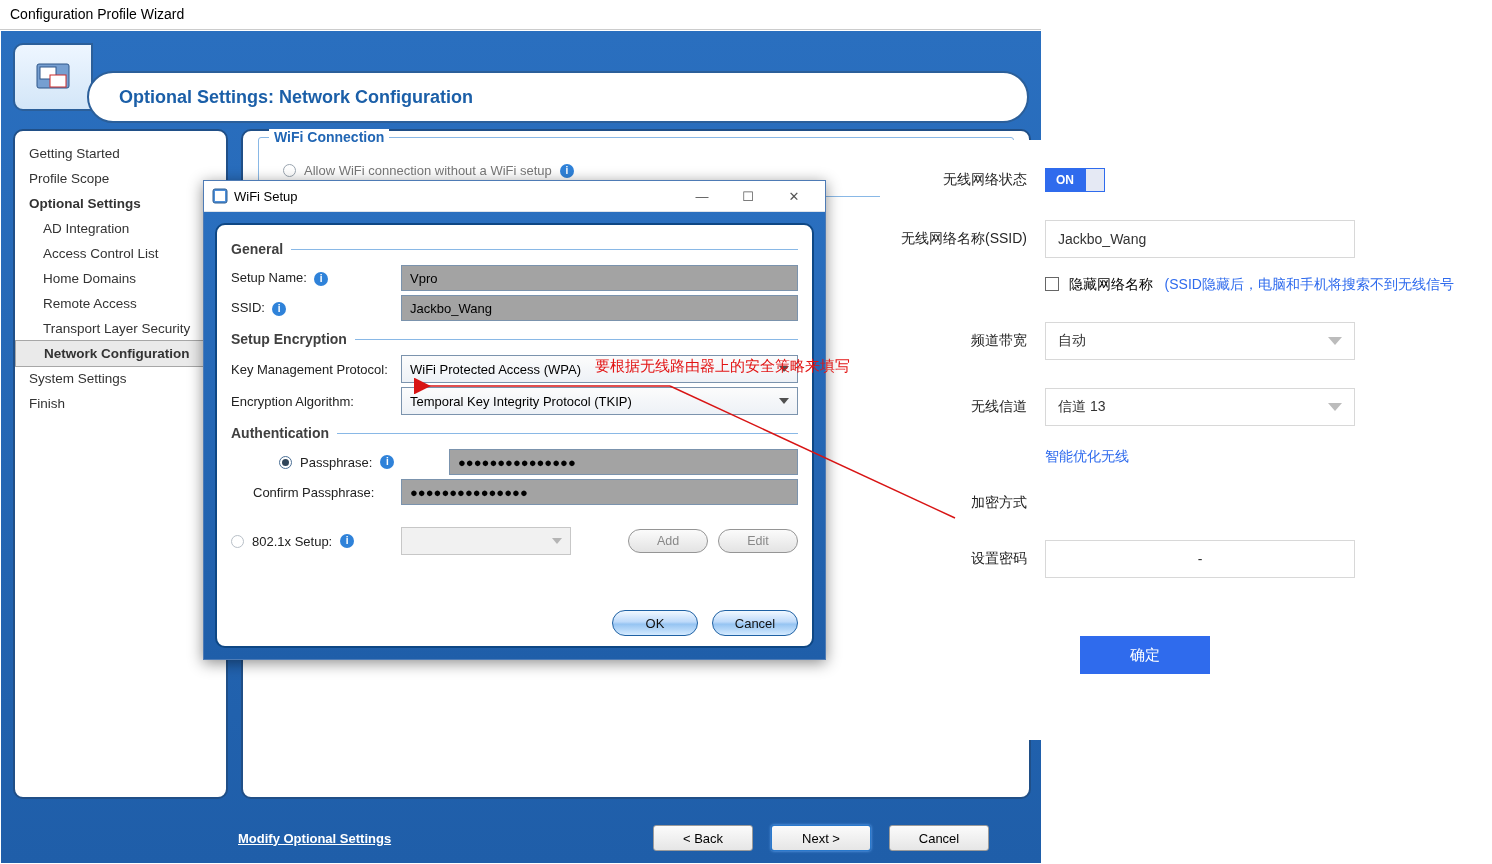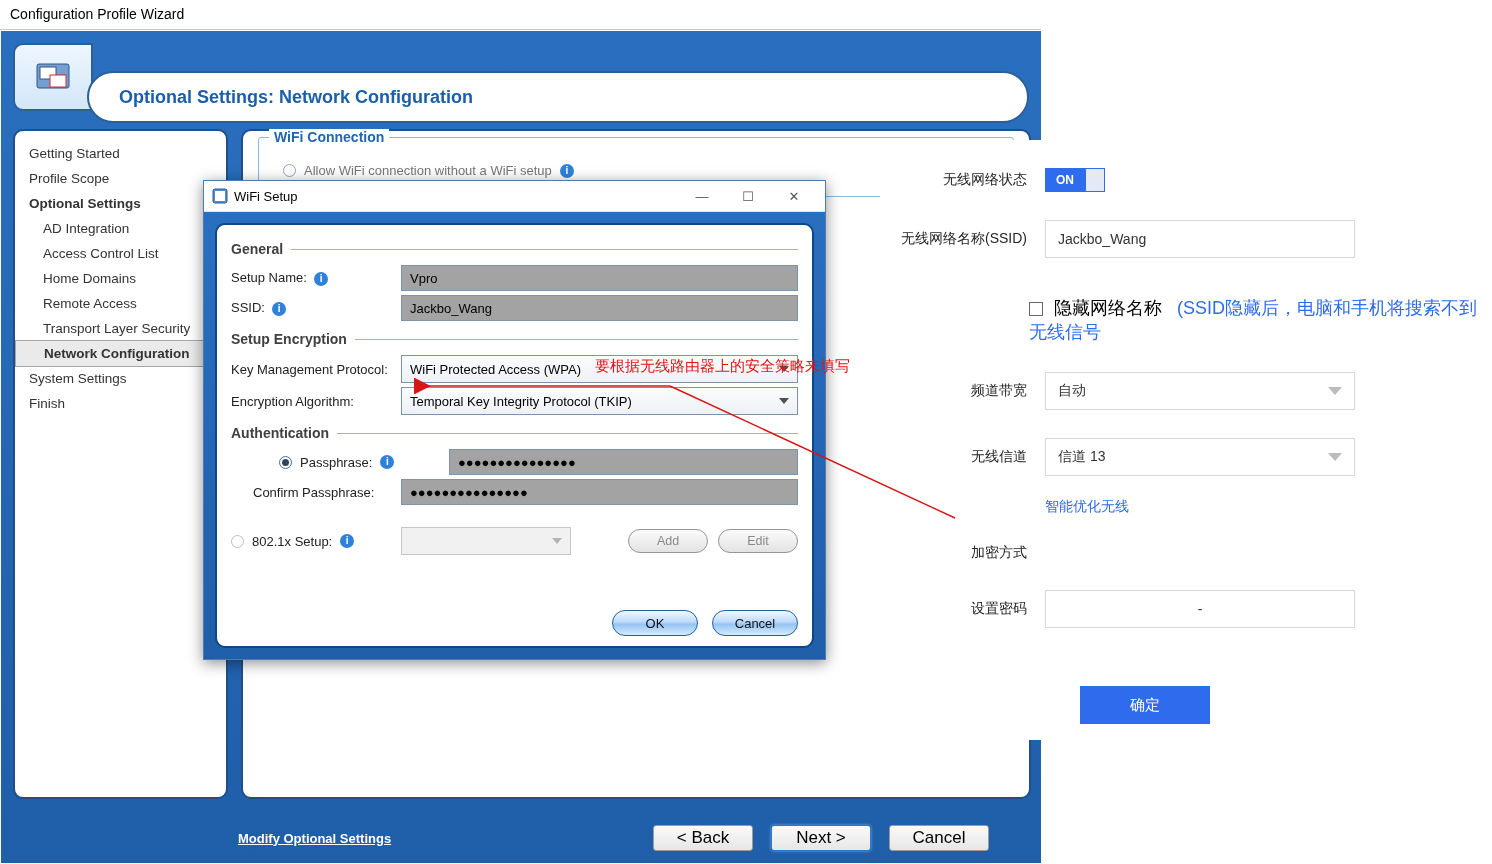--- a/index.html
+++ b/index.html
@@ -29,21 +29,21 @@
     .group { position: absolute; left: 15px; top: 6px; right: 15px; border: 1px solid #89b8e6; border-radius: 3px; padding: 25px 12px 12px; }
     .group-title { position: absolute; top: -9px; left: 10px; background: #fff; color: #2166b4; font-weight: 700; padding: 0 5px; font-size: 14px; }
     .radio-line { display:flex; align-items:center; gap:8px; color:#777; }
     .radio-line .radio { width:13px; height:13px; border-radius:50%; border:1px solid #9aa5b0; }
     .info-blue { width:14px; height:14px; border-radius:50%; background:#2f82d9; color:#fff; font-size:10px; line-height:14px; text-align:center; display:inline-block; font-weight:700; }
 
     
     .wizard-footer { position: absolute; left: 12px; right: 12px; bottom: 0; height: 50px; display:flex; align-items:center; }
     .footer-link { color:#fff; font-weight:700; text-decoration:underline; margin-left:225px; }
     .footer-btns { margin-left:auto; display:flex; gap:18px; margin-right:40px;}
-    .win-btn { width:100px; height:26px; background:linear-gradient(#fbfbfb,#e6e6e6); border:1px solid #9b9b9b; border-radius:3px; font-size:17px; cursor:pointer; }
+    .win-btn { width:100px; height:26px; background:linear-gradient(#fbfbfb,#e6e6e6); border:1px solid #9b9b9b; border-radius:3px; font-size:13px; cursor:pointer; }
     .win-btn.default { border:1.5px solid #2a79cc; box-shadow:0 0 3px #6cb1ff; }
     .win-btn:disabled, .win-btn[data-disabled] { color:#999; }
 
     
     .dialog { position:absolute; left:203px; top:180px; width:623px; height:480px; background:#fff; border:1px solid #4e7bb5; box-shadow:0 3px 14px rgba(0,0,0,.45); }
     .dialog-title { height:31px; background:#fff; display:flex; align-items:center; padding:0 8px; border-bottom:1px solid #dfe4ea;}
     .dialog-title svg { width:16px; height:16px; margin-right:6px;}
     .dialog-title-text { font-size:13px; color:#000000; }
     .dialog-ctl { margin-left:auto; display:flex; gap:0;}
     .dialog-ctl div { width:46px; height:28px; display:flex; align-items:center; justify-content:center; color:#555; }
@@ -241,21 +241,21 @@
         <span>ON</span>
         <span class="knob"></span>
       </div>
   </div>
   <div class="router-row">
     <div class="router-label">无线网络名称(SSID)</div>
     <input class="router-input" value="Jackbo_Wang" style="">
   </div>
   <div class="router-row" style="margin-top:-10px;">
     <div class="router-label"></div>
-    <div style="font-size:18px;margin-top:20px;">
+    <div style="font-size:14px;">
       <span class="checkbox"></span>
       <span>隐藏网络名称</span>&nbsp;&nbsp;
       <span class="hint">(SSID隐藏后，电脑和手机将搜索不到无线信号</span>
     </div>
   </div>
   <div class="router-row">
     <div class="router-label">频道带宽</div>
     <div class="router-input">
         <span>自动</span>
         <span class="router-select-chev"></span>

